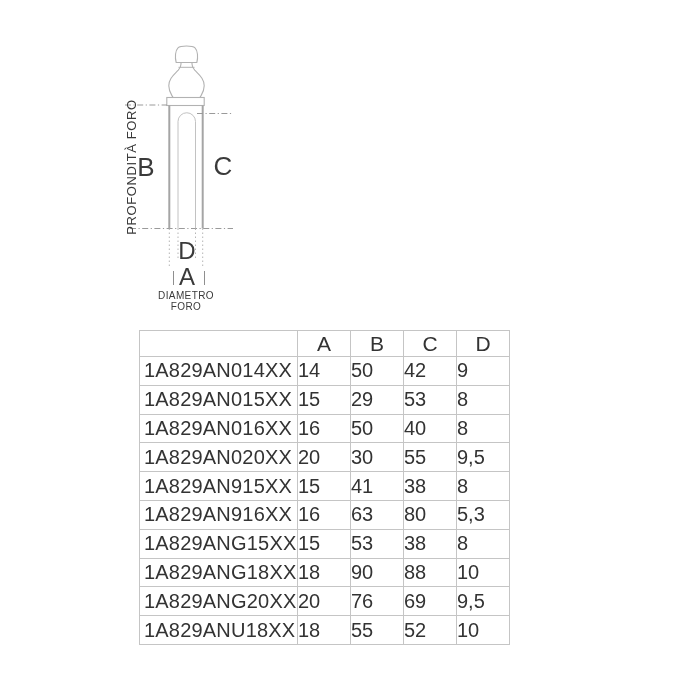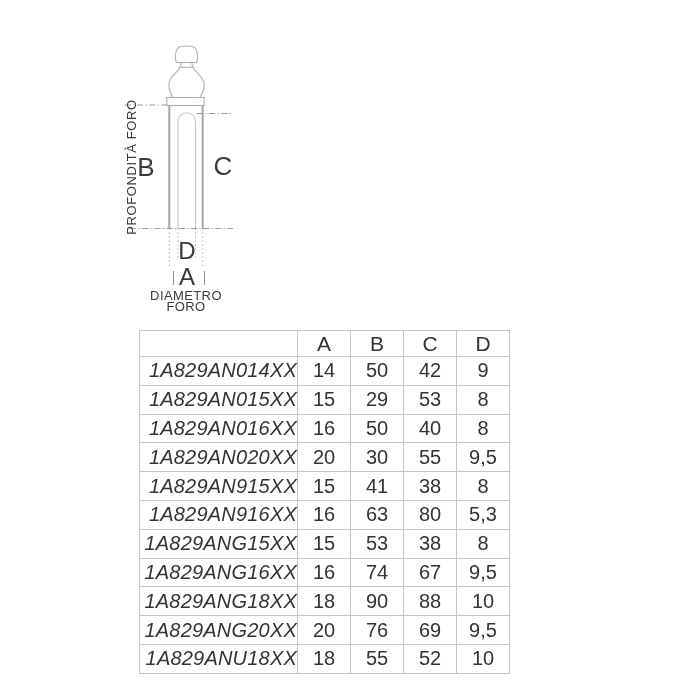--- a/index.html
+++ b/index.html
@@ -14,44 +14,44 @@
     transform:translate(-50%,-50%); line-height:1;
   }
   .dim-letter { font-size:26px; }
   .dim-letter-sm { font-size:24px; }
   .rot-label {
     font-size:13px; letter-spacing:0.6px;
     transform:translate(-50%,-50%) rotate(-90deg);
   }
   .diam-label {
     position:absolute; transform:translateX(-50%);
-    font-size:13px; letter-spacing:0.4px; color:#3a3a3a;
+    font-size:10px; letter-spacing:0.4px; color:#3a3a3a;
     text-align:center; line-height:10.5px;
   }
 
   table.spec {
     position:absolute; left:139px; top:330px; width:369px;
     border-collapse:collapse; table-layout:fixed;
     color:#333333;
   }
   table.spec col.c-code { width:158px; }
   table.spec col.c-val  { width:53px; }
   table.spec th, table.spec td {
     border:1px solid #c5c5c5; padding:0; overflow:hidden;
   }
   table.spec thead tr { height:26px; }
   table.spec tbody tr { height:28.8px; }
   table.spec th {
     font-weight:400; font-size:21px; text-align:center; vertical-align:middle;
   }
   table.spec td {
-    font-size:20px; text-align:center; vertical-align:middle;
+    font-size:20px; text-align:left; vertical-align:middle;
   }
   table.spec td.code {
-    text-align:right; padding-left:4px; letter-spacing:0.2px;font-style:italic;
+    text-align:left; padding-left:4px; letter-spacing:0.2px;
   }
 </style>
 </head>
 <body>
 
 <div class="canvas">
 
   <svg class="drawing-svg" viewBox="0 0 700 700" xmlns="http://www.w3.org/2000/svg">
 
     <path d="M 176.2,62.5 C 174.8,57.5 175.2,50.5 178,47.8 C 180.5,45.4 192.5,45.4 195,47.8
@@ -154,27 +154,20 @@
           <td>5,3</td>
         </tr>
         <tr>
           <td class="code">1A829ANG15XX</td>
           <td>15</td>
           <td>53</td>
           <td>38</td>
           <td>8</td>
         </tr>
         <tr>
-          <td class="code">1A829ANG16XX</td>
-          <td>16</td>
-          <td>74</td>
-          <td>67</td>
-          <td>9,5</td>
-        </tr>
-        <tr>
           <td class="code">1A829ANG18XX</td>
           <td>18</td>
           <td>90</td>
           <td>88</td>
           <td>10</td>
         </tr>
         <tr>
           <td class="code">1A829ANG20XX</td>
           <td>20</td>
           <td>76</td>

